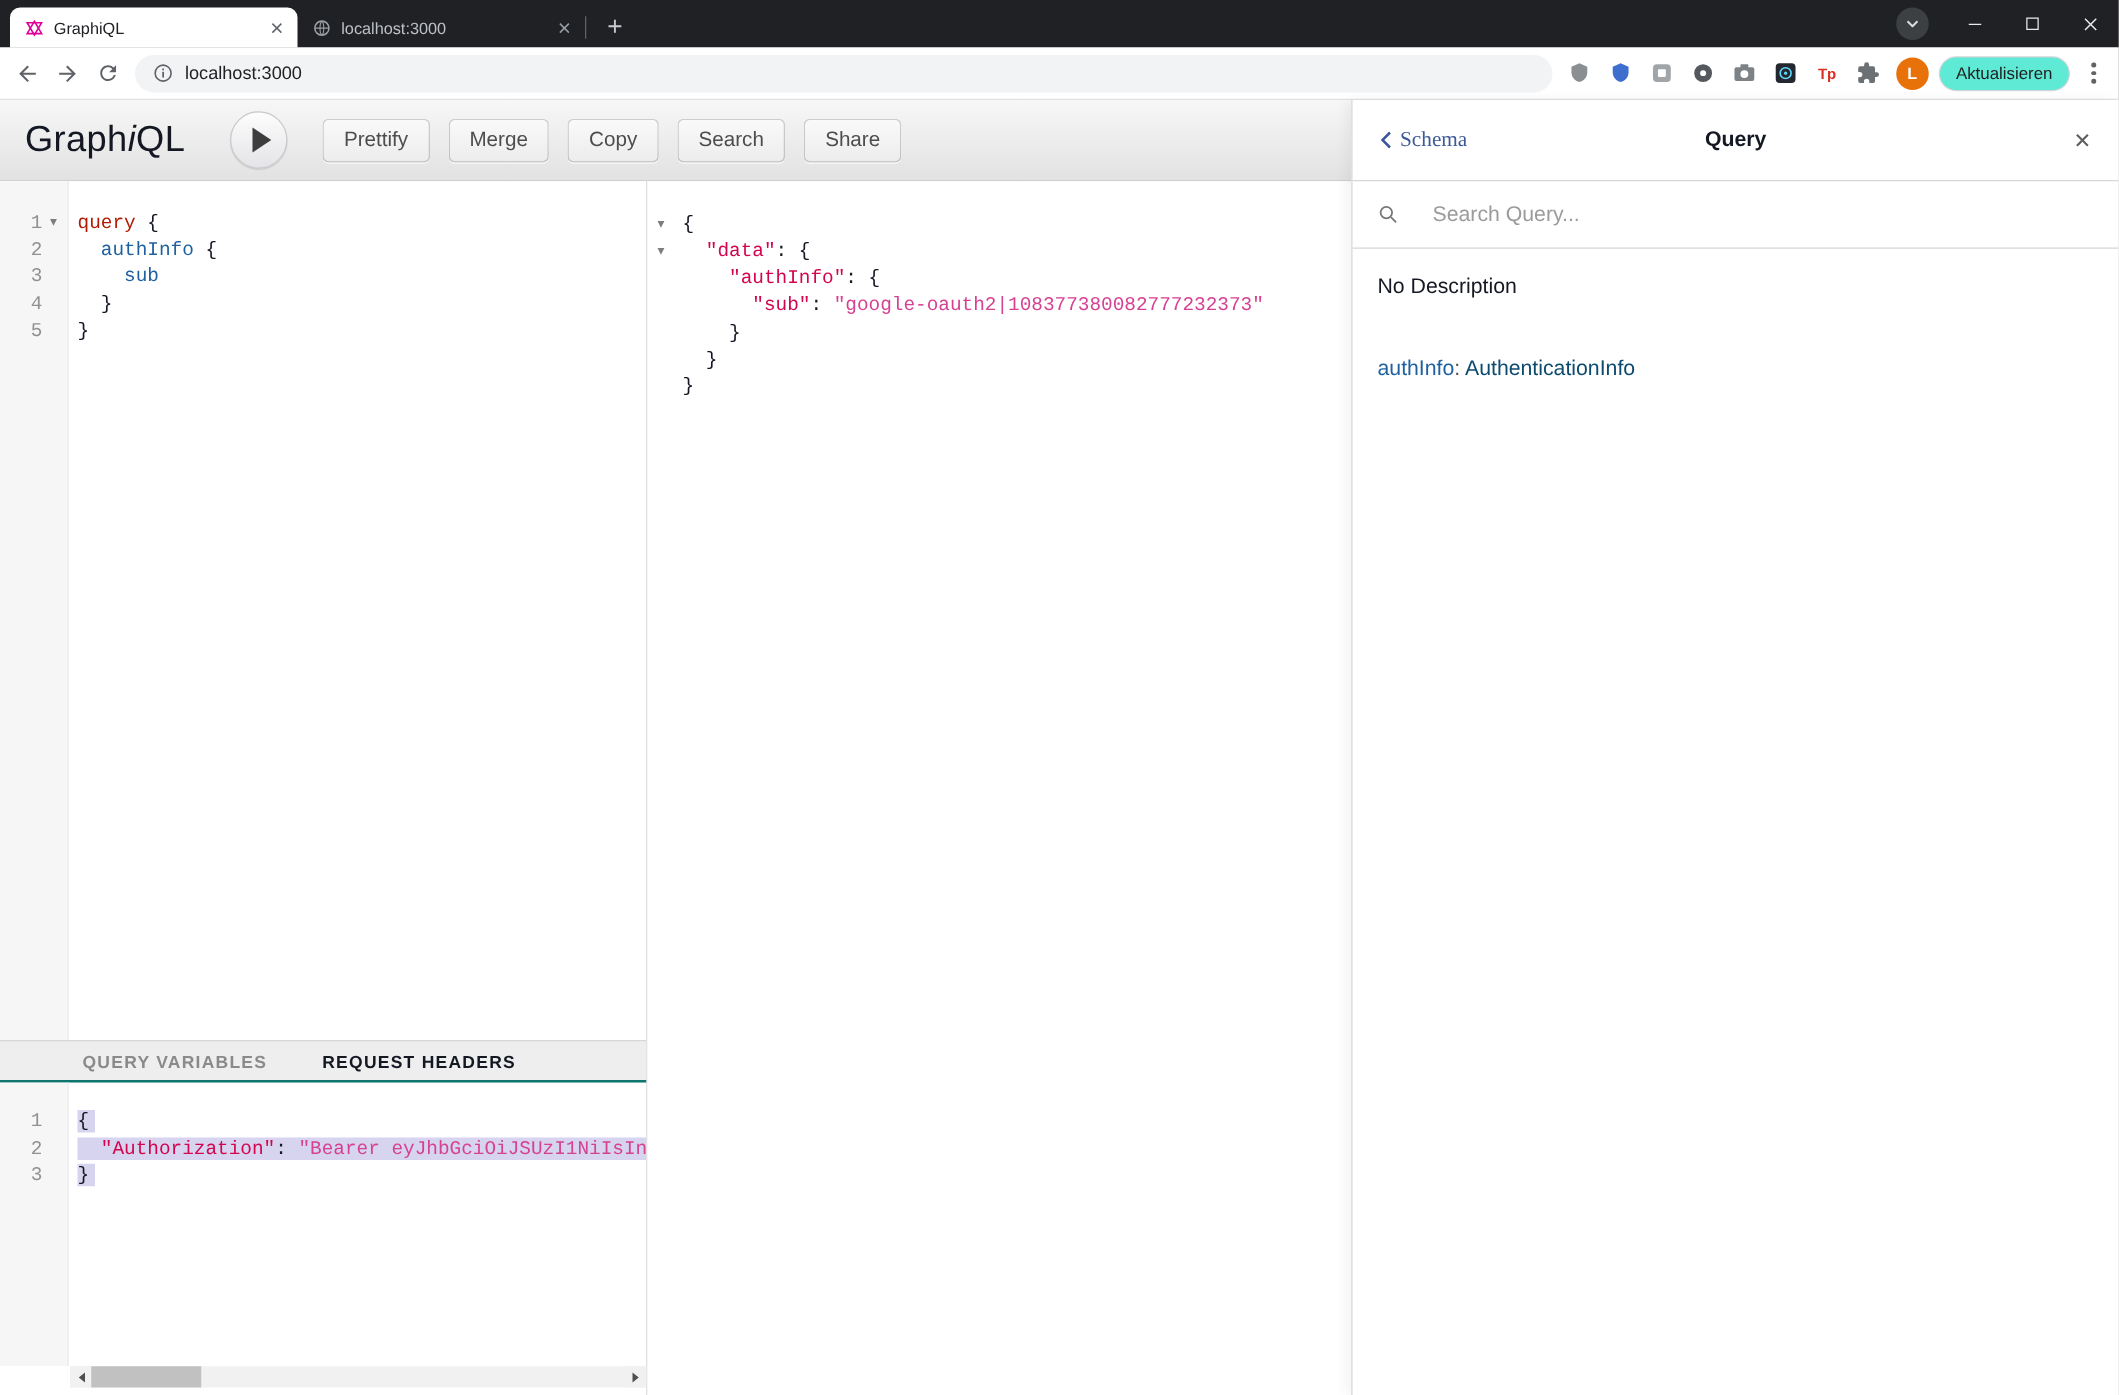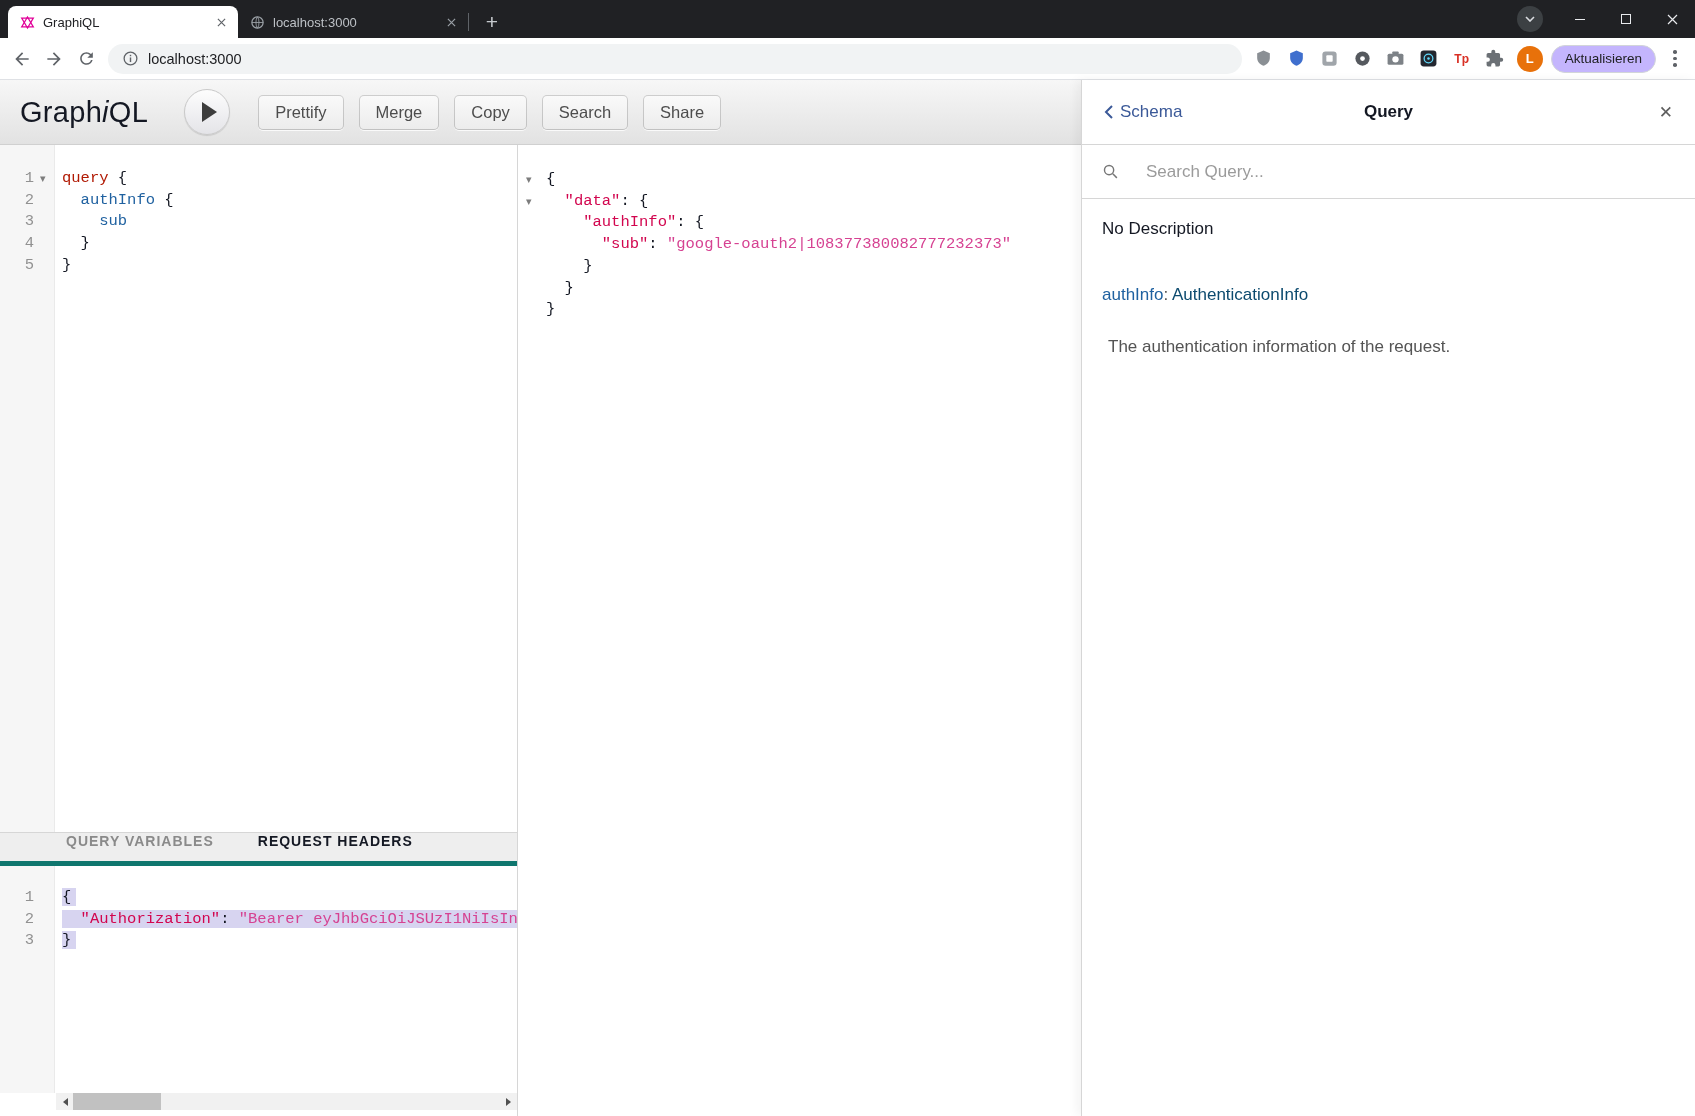--- a/index.html
+++ b/index.html
@@ -26,21 +26,21 @@
 
   
   .navbar { height:42px; flex:none; background:#fff; border-bottom:1px solid #dfe1e5; display:flex; align-items:center; padding:0 10px 0 6px; }
   .nav-btn { width:32px; height:32px; border:none; background:transparent; border-radius:50%; display:flex; align-items:center; justify-content:center; flex:none; }
   .addressbar { flex:1; height:30px; background:#f1f3f4; border-radius:15px; display:flex; align-items:center; padding:0 14px; margin:0 8px 0 6px; gap:9px; min-width:0; }
   .url-text { font-size:14.5px; color:#202124; white-space:nowrap; }
   .ext-tray { display:flex; align-items:center; gap:9px; margin:0 8px 0 2px; flex:none; }
   .ext { width:24px; height:24px; border:none; background:transparent; display:flex; align-items:center; justify-content:center; }
   .tp { font-size:12px; font-weight:bold; color:#d93025; letter-spacing:0; }
   .avatar { width:26px; height:26px; border-radius:50%; background:#e8710a; color:#fff; font-size:13px; font-weight:bold; display:flex; align-items:center; justify-content:center; flex:none; margin:0 8px 0 2px; border:none; }
-  .update-chip { height:28px; border-radius:14px; background:#c4b5fd; border:1px solid #d2d5d9; color:#202124; font-size:13.5px; padding:0 13px; display:flex; align-items:center; flex:none; margin-right:9px; }
+  .update-chip { height:28px; border-radius:14px; background:#5eead4; border:1px solid #d2d5d9; color:#202124; font-size:13.5px; padding:0 13px; display:flex; align-items:center; flex:none; margin-right:9px; }
   .kebab { width:20px; height:32px; border:none; background:transparent; display:flex; flex-direction:column; align-items:center; justify-content:center; gap:3px; flex:none; }
   .kebab i { width:3.5px; height:3.5px; border-radius:50%; background:#5f6368; }
 
   
   .gq { flex:1; display:flex; min-height:0; background:#fff; }
   .gq-main { width:1081px; flex:none; display:flex; flex-direction:column; min-height:0; }
   .topbar { height:65px; flex:none; background:linear-gradient(#f7f7f7,#e2e2e2); border-bottom:1px solid #d0d0d0; display:flex; align-items:center; padding:0 14px 0 20px; }
   .logo { font-size:29px; color:#141823; letter-spacing:0.3px; white-space:nowrap; }
   .logo em { font-style:italic; }
   .execute { width:46px; height:46px; border-radius:50%; margin:0 28px 0 36px; background:linear-gradient(#fdfdfd,#e4e4e8); border:1px solid #c9c9c9; box-shadow:0 1px 1px rgba(0,0,0,0.12); display:flex; align-items:center; justify-content:center; flex:none; }
@@ -64,37 +64,37 @@
   .cm--result .cm-fold { width:16px; margin-left:8px; padding-left:0; }
   .cm--result .cm-text { padding-left:4px; }
   .tok-kw { color:#B11A04; }
   .tok-prop { color:#1F61A0; }
   .tok-key { color:#D2054E; }
   .tok-str { color:#D64292; }
   .tok-pun { color:#141823; }
   .sel { background:#d7d4f0; padding-right:5px; }
 
   
-  .sec-tabs { height:34px; flex:none; background:#eeeeee; border-top:1px solid #d6d6d6; border-bottom:5px solid #0f766e; display:flex; padding-left:66px; gap:44px; }
+  .sec-tabs { height:34px; flex:none; background:#eeeeee; border-top:1px solid #d6d6d6; border-bottom:2px solid #0f766e; display:flex; align-items:center; padding-left:66px; gap:44px; }
   .sec-tab { font-size:14px; font-weight:bold; letter-spacing:1px; cursor:default; }
   .sec-tab.inactive { color:#8a8a8a; }
   .sec-tab.active { color:#141823; }
 
   
   .hscroll { height:17px; flex:none; margin-left:56px; margin-bottom:6px; display:flex; background:#f1f1f1; }
   .sb-btn { width:17px; height:17px; flex:none; background:#f1f1f1; border:none; display:flex; align-items:center; justify-content:center; }
   .arr-l { width:0; height:0; border:4px solid transparent; border-right:5px solid #505050; margin-left:-3px; }
   .arr-r { width:0; height:0; border:4px solid transparent; border-left:5px solid #505050; margin-right:-3px; }
   .sb-track { flex:1; position:relative; }
   .sb-thumb { position:absolute; left:0; top:0; width:88px; height:17px; background:#c1c1c1; }
 
   
   .docs { width:614px; flex:none; background:#fff; border-left:1px solid #d6d6d6; box-shadow:-4px 0 10px rgba(0,0,0,0.05); display:flex; flex-direction:column; min-height:0; }
   .docs-header { height:65px; flex:none; border-bottom:1px solid #d6d6d6; display:flex; align-items:center; padding:0 22px; position:relative; }
-  .docs-back { display:flex; align-items:center; gap:7px; background:none; border:none; color:#3B5998; font-size:17px; font-family:Liberation Sans, sans-serif; z-index:1; }
+  .docs-back { display:flex; align-items:center; gap:7px; background:none; border:none; color:#3B5998; font-size:17px; font-family:Liberation Serif, serif; z-index:1; }
   .docs-title { position:absolute; left:0; right:0; text-align:center; font-size:17px; font-weight:bold; color:#141823; pointer-events:none; }
   .docs-close { margin-left:auto; background:none; border:none; color:#5e5e5e; font-size:17px; z-index:1; }
   .docs-search { height:54px; flex:none; border-bottom:1px solid #d6d6d6; display:flex; align-items:center; gap:11px; padding:0 20px; }
   .docs-search input { flex:1; border:none; outline:none; background:transparent; font-size:17px; color:#333; font-family:inherit;margin-left:16px; }
   .docs-search input::placeholder { color:#9b9b9b; }
   .docs-body { flex:1; padding:20px 20px 0 20px; overflow:hidden; }
   .no-desc { font-size:17px; color:#141823; }
   .fields-title { margin-top:77px; font-size:13.5px; font-weight:bold; letter-spacing:2px; color:#777; }
   .field-line { margin-top:46px; font-size:17px; }
   .fname { color:#1F61A0; }
@@ -370,17 +370,16 @@
             <path d="M15.2 15.2L21 21" stroke="#767676" stroke-width="2"></path>
           </svg>
         <input type="text" placeholder="Search Query..." style="">
       </div>
       <div class="docs-body">
         <div class="no-desc">No Description</div>
         <div class="field-line">
           <span class="fname">authInfo</span><span class="fcolon">:</span>
           <span class="ftype">AuthenticationInfo</span>
         </div>
-        <div class="fdesc">The authentication information of the request.</div>
       </div>
     </aside>
   </div>
 </div>
 
 </body></html>

